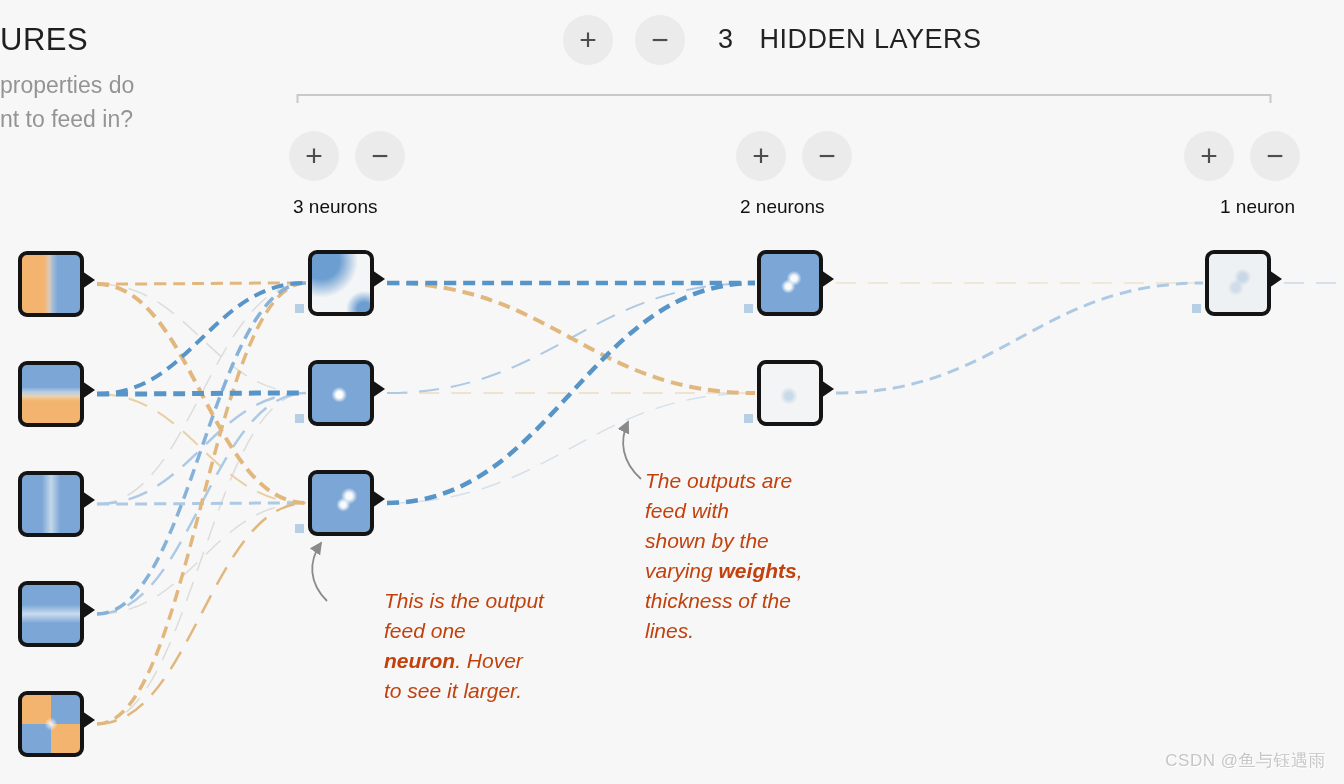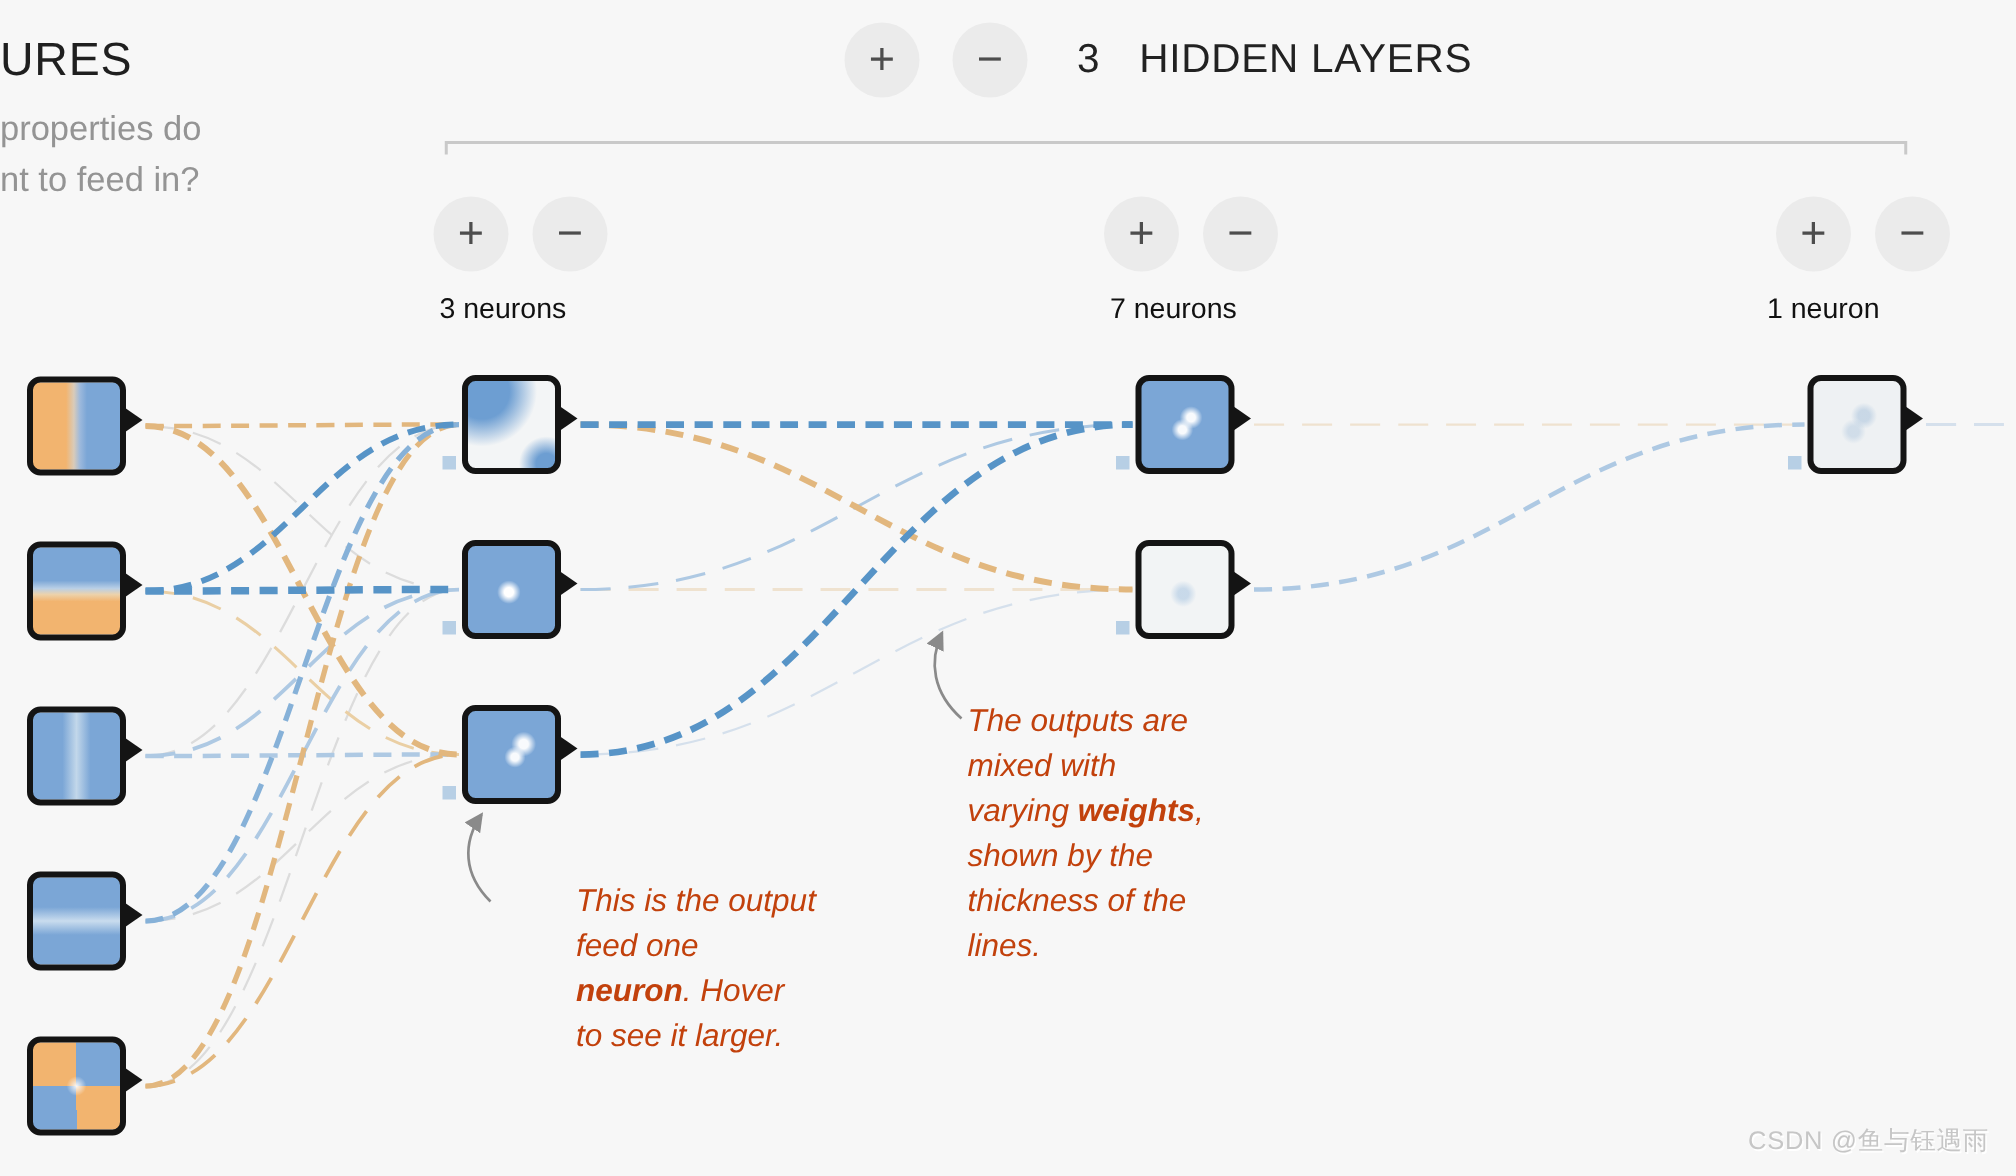--- a/index.html
+++ b/index.html
@@ -132,29 +132,29 @@
     <span>−</span>
   </div>
   <div class="layer-label" style="left:293px;">3 neurons</div>
 
   <div class="cbtn" style="left:736px;top:131px;">
     <span>+</span>
   </div>
   <div class="cbtn" style="left:802px;top:131px;">
     <span>−</span>
   </div>
-  <div class="layer-label" style="left:740px;">7 neurons</div>
+  <div class="layer-label" style="left:740px;">2 neurons</div>
 
   <div class="cbtn" style="left:1184px;top:131px;">
     <span>+</span>
   </div>
   <div class="cbtn" style="left:1250px;top:131px;">
     <span>−</span>
   </div>
-  <div class="layer-label" style="left:1178px;">1 neuron</div>
+  <div class="layer-label" style="left:1220px;">1 neuron</div>
 
   <div id="nodes">
       <div class="node pat-x1" style="left: 18px; top: 251px;">
         <div class="node-tip" style="left: 60px; top: 16px;"></div>
       </div>
       <div class="node pat-x2" style="left: 18px; top: 361px;">
         <div class="node-tip" style="left: 60px; top: 16px;"></div>
       </div>
       <div class="node pat-x1sq" style="left: 18px; top: 471px;">
         <div class="node-tip" style="left: 60px; top: 16px;"></div>
@@ -192,21 +192,21 @@
     </div>
 
   <div id="note1" class="note" style="left:340px;top:586px;margin-left:44px;">
       <div><span>This is the output</span></div>
       <div><span>feed one</span></div>
       <div><span class="ann-bold">neuron</span><span>. Hover</span></div>
       <div><span>to see it larger.</span></div>
     </div>
   <div id="note2" class="note" style="left:645px;top:466px;">
       <div><span>The outputs are</span></div>
-      <div><span>mixed with</span></div>
+      <div><span>feed with</span></div>
+      <div><span>shown by the</span></div>
       <div><span>varying </span><span class="ann-bold">weights</span><span>,</span></div>
-      <div><span>shown by the</span></div>
       <div><span>thickness of the</span></div>
       <div><span>lines.</span></div>
     </div>
 
   <div class="watermark">CSDN @鱼与钰遇雨</div>
 </div>
 
 </body></html>

